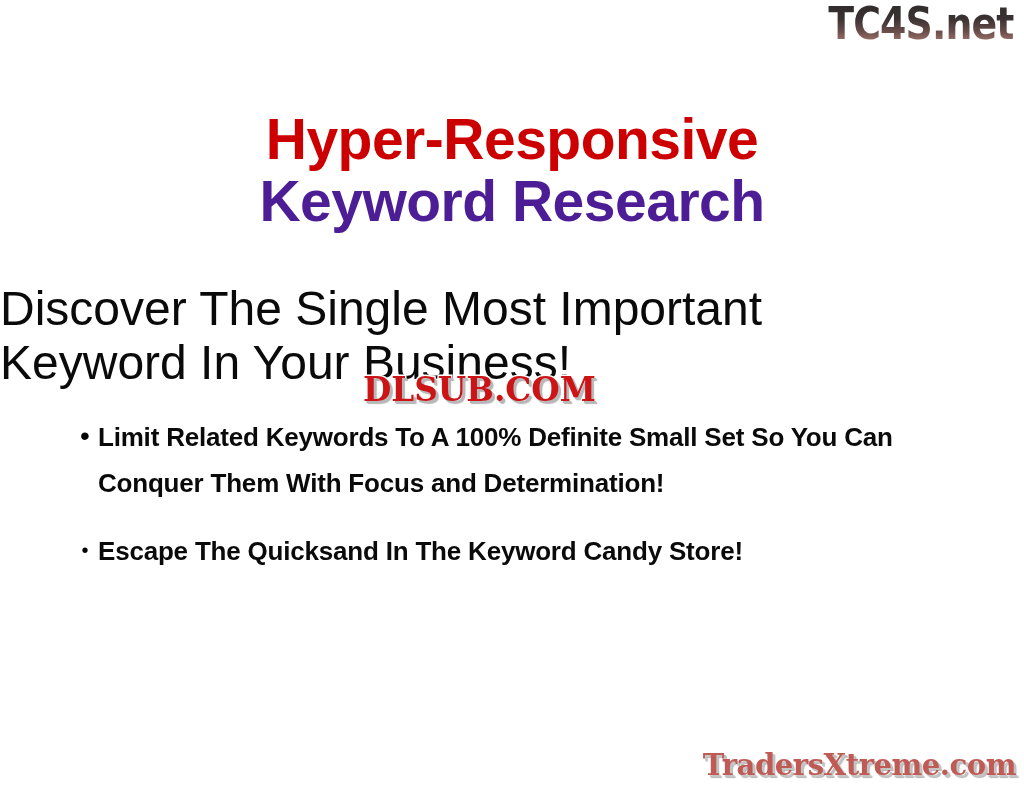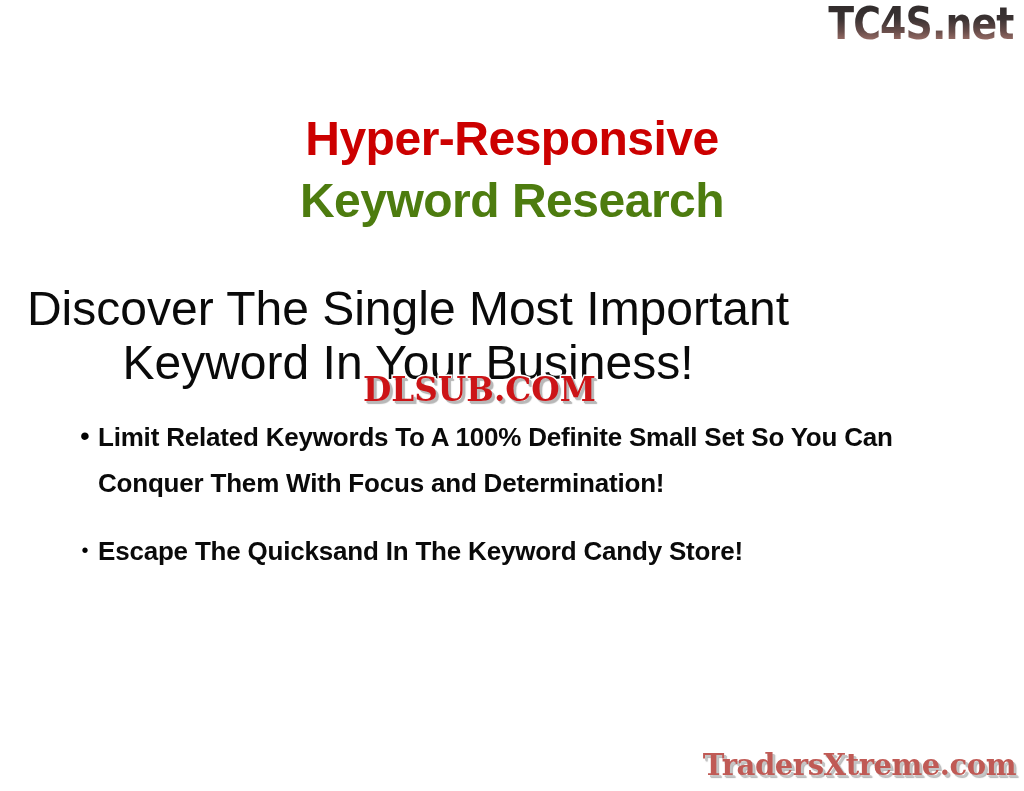--- a/index.html
+++ b/index.html
@@ -45,35 +45,34 @@
   .headline {
     position: absolute;
     left: 0;
     top: 108px;
     width: 1024px;
     text-align: center;
   }
   .headline-line {
     font-family: "Liberation Sans", sans-serif;
     font-weight: 700;
-    font-size: 48px;
+    font-size: 57px;
     line-height: 62px;
     letter-spacing: -0.5px;
     white-space: nowrap;
   }
   .headline-line.red  { color: #cc0000; }
-  .headline-line.dark { color: #4d7c0f; }
+  .headline-line.dark { color: #4c1d95; }
 
   
   .subtitle {
     position: absolute;
     left: 0;
     top: 282px;
     width: 816px;
-    text-align: center;
     color: #0a0a0a;
   }
   .subtitle-line {
     font-family: "Liberation Sans", sans-serif;
     font-weight: 400;
     font-size: 48px;
     line-height: 54px;
     white-space: nowrap;
   }
 

